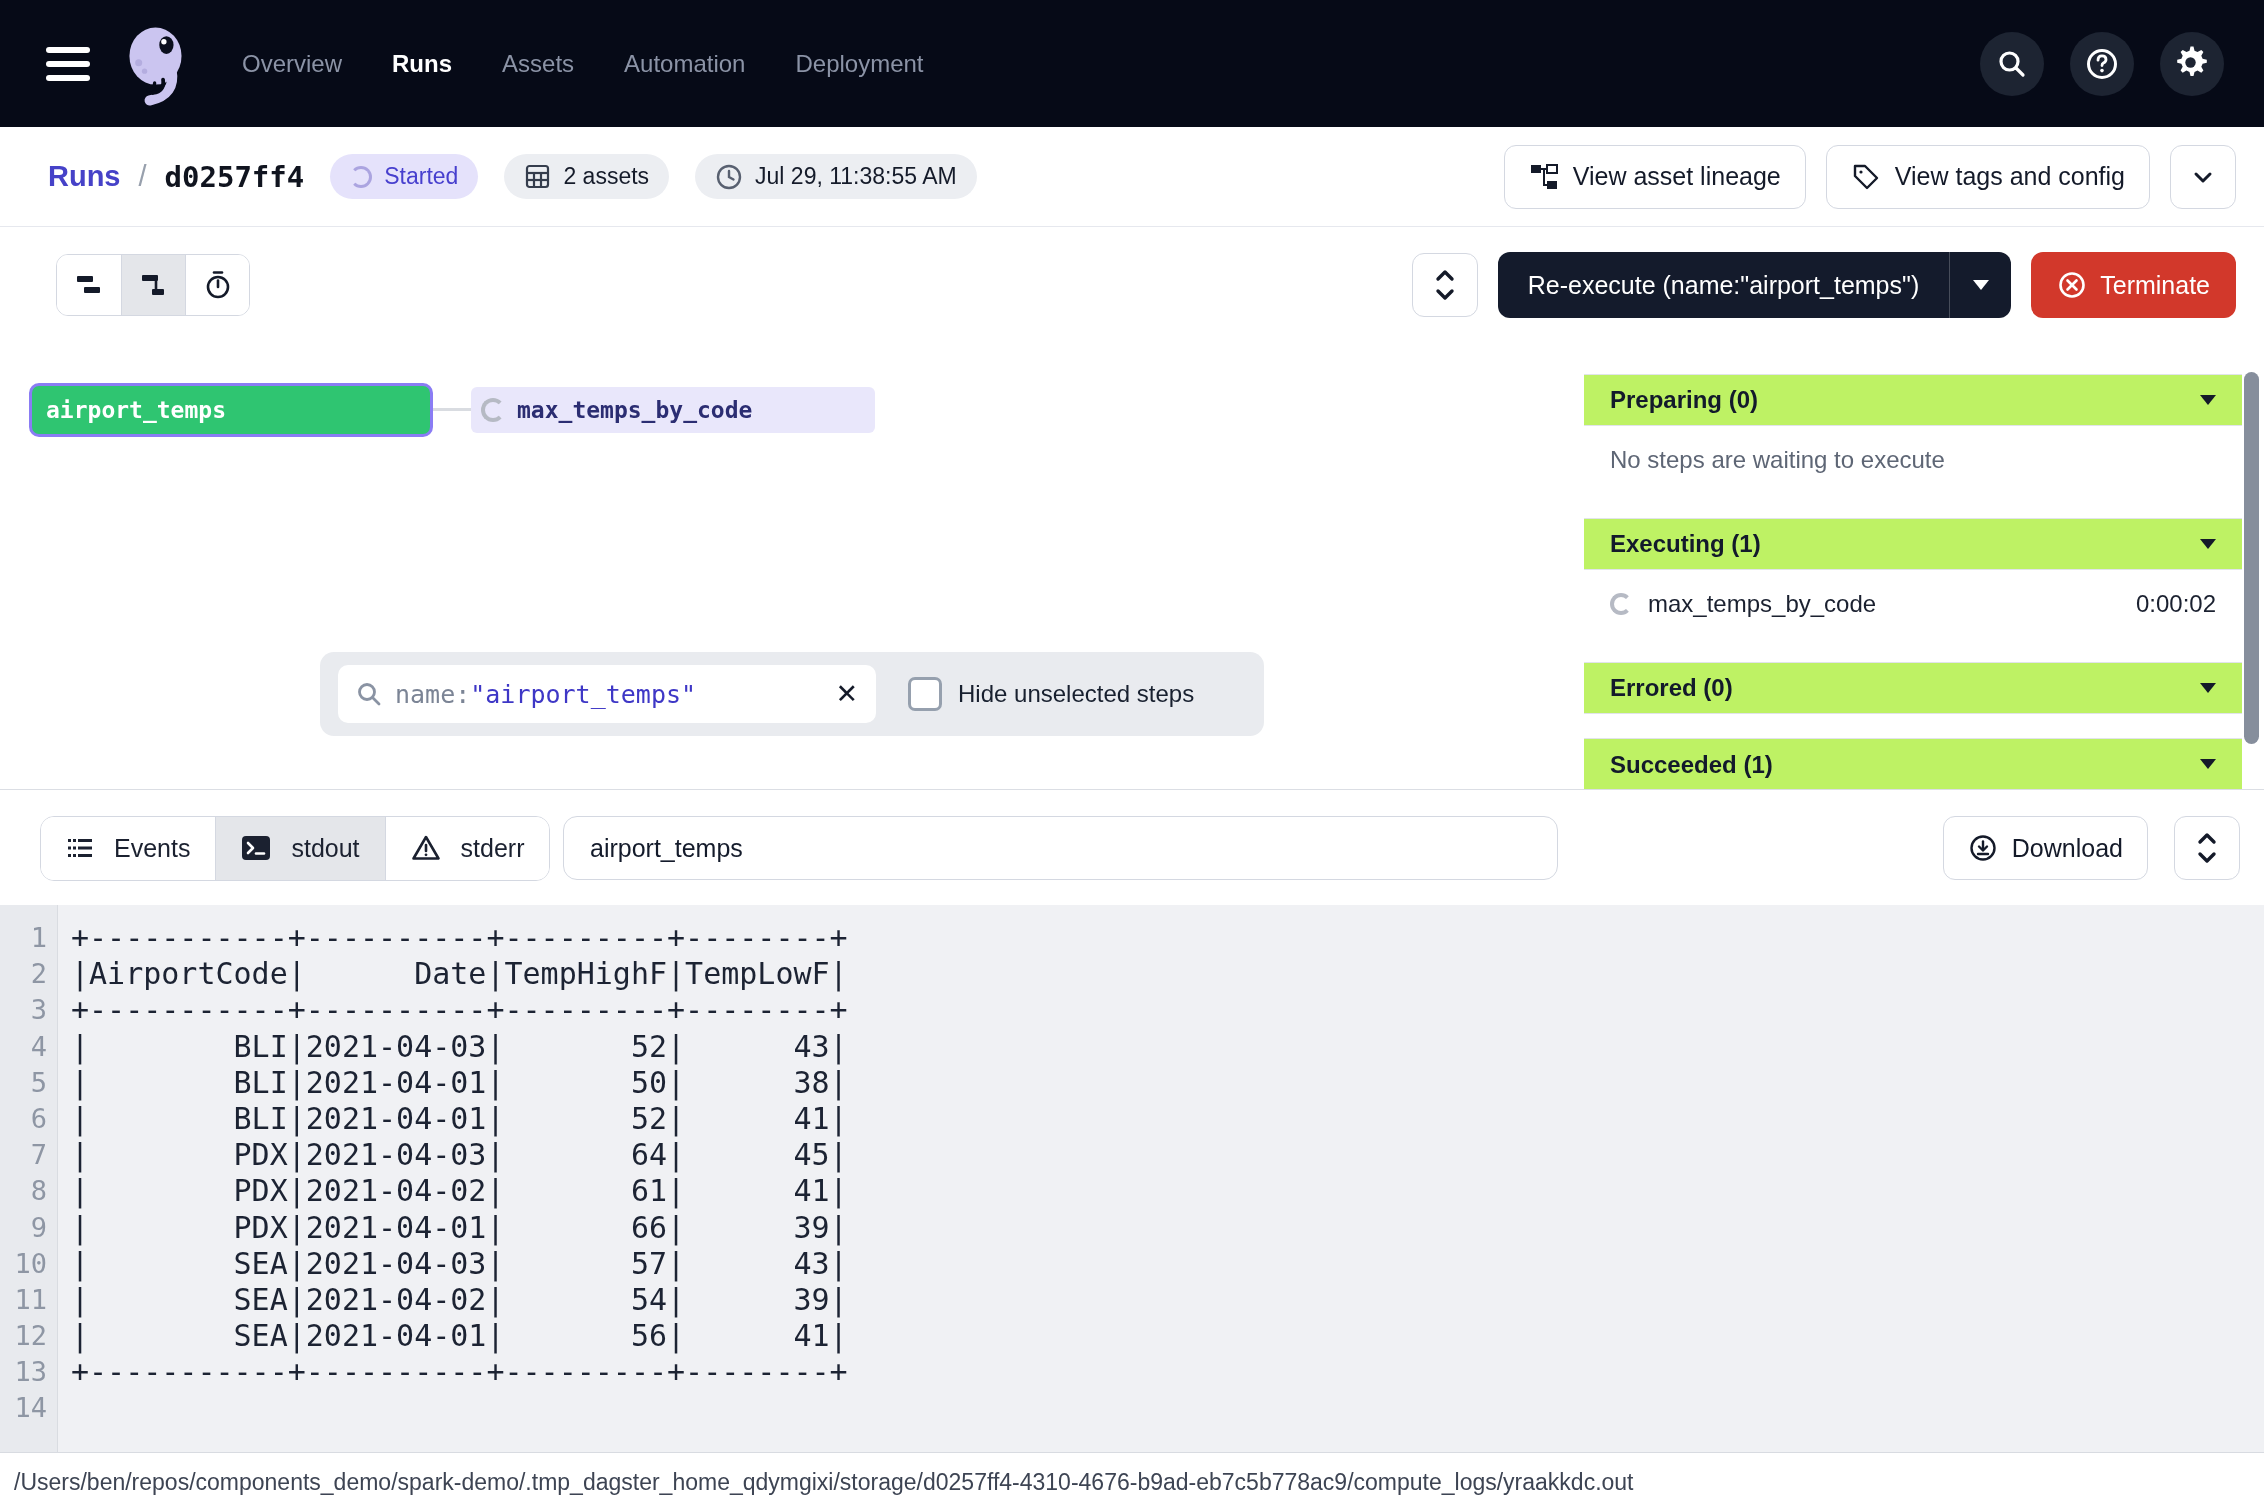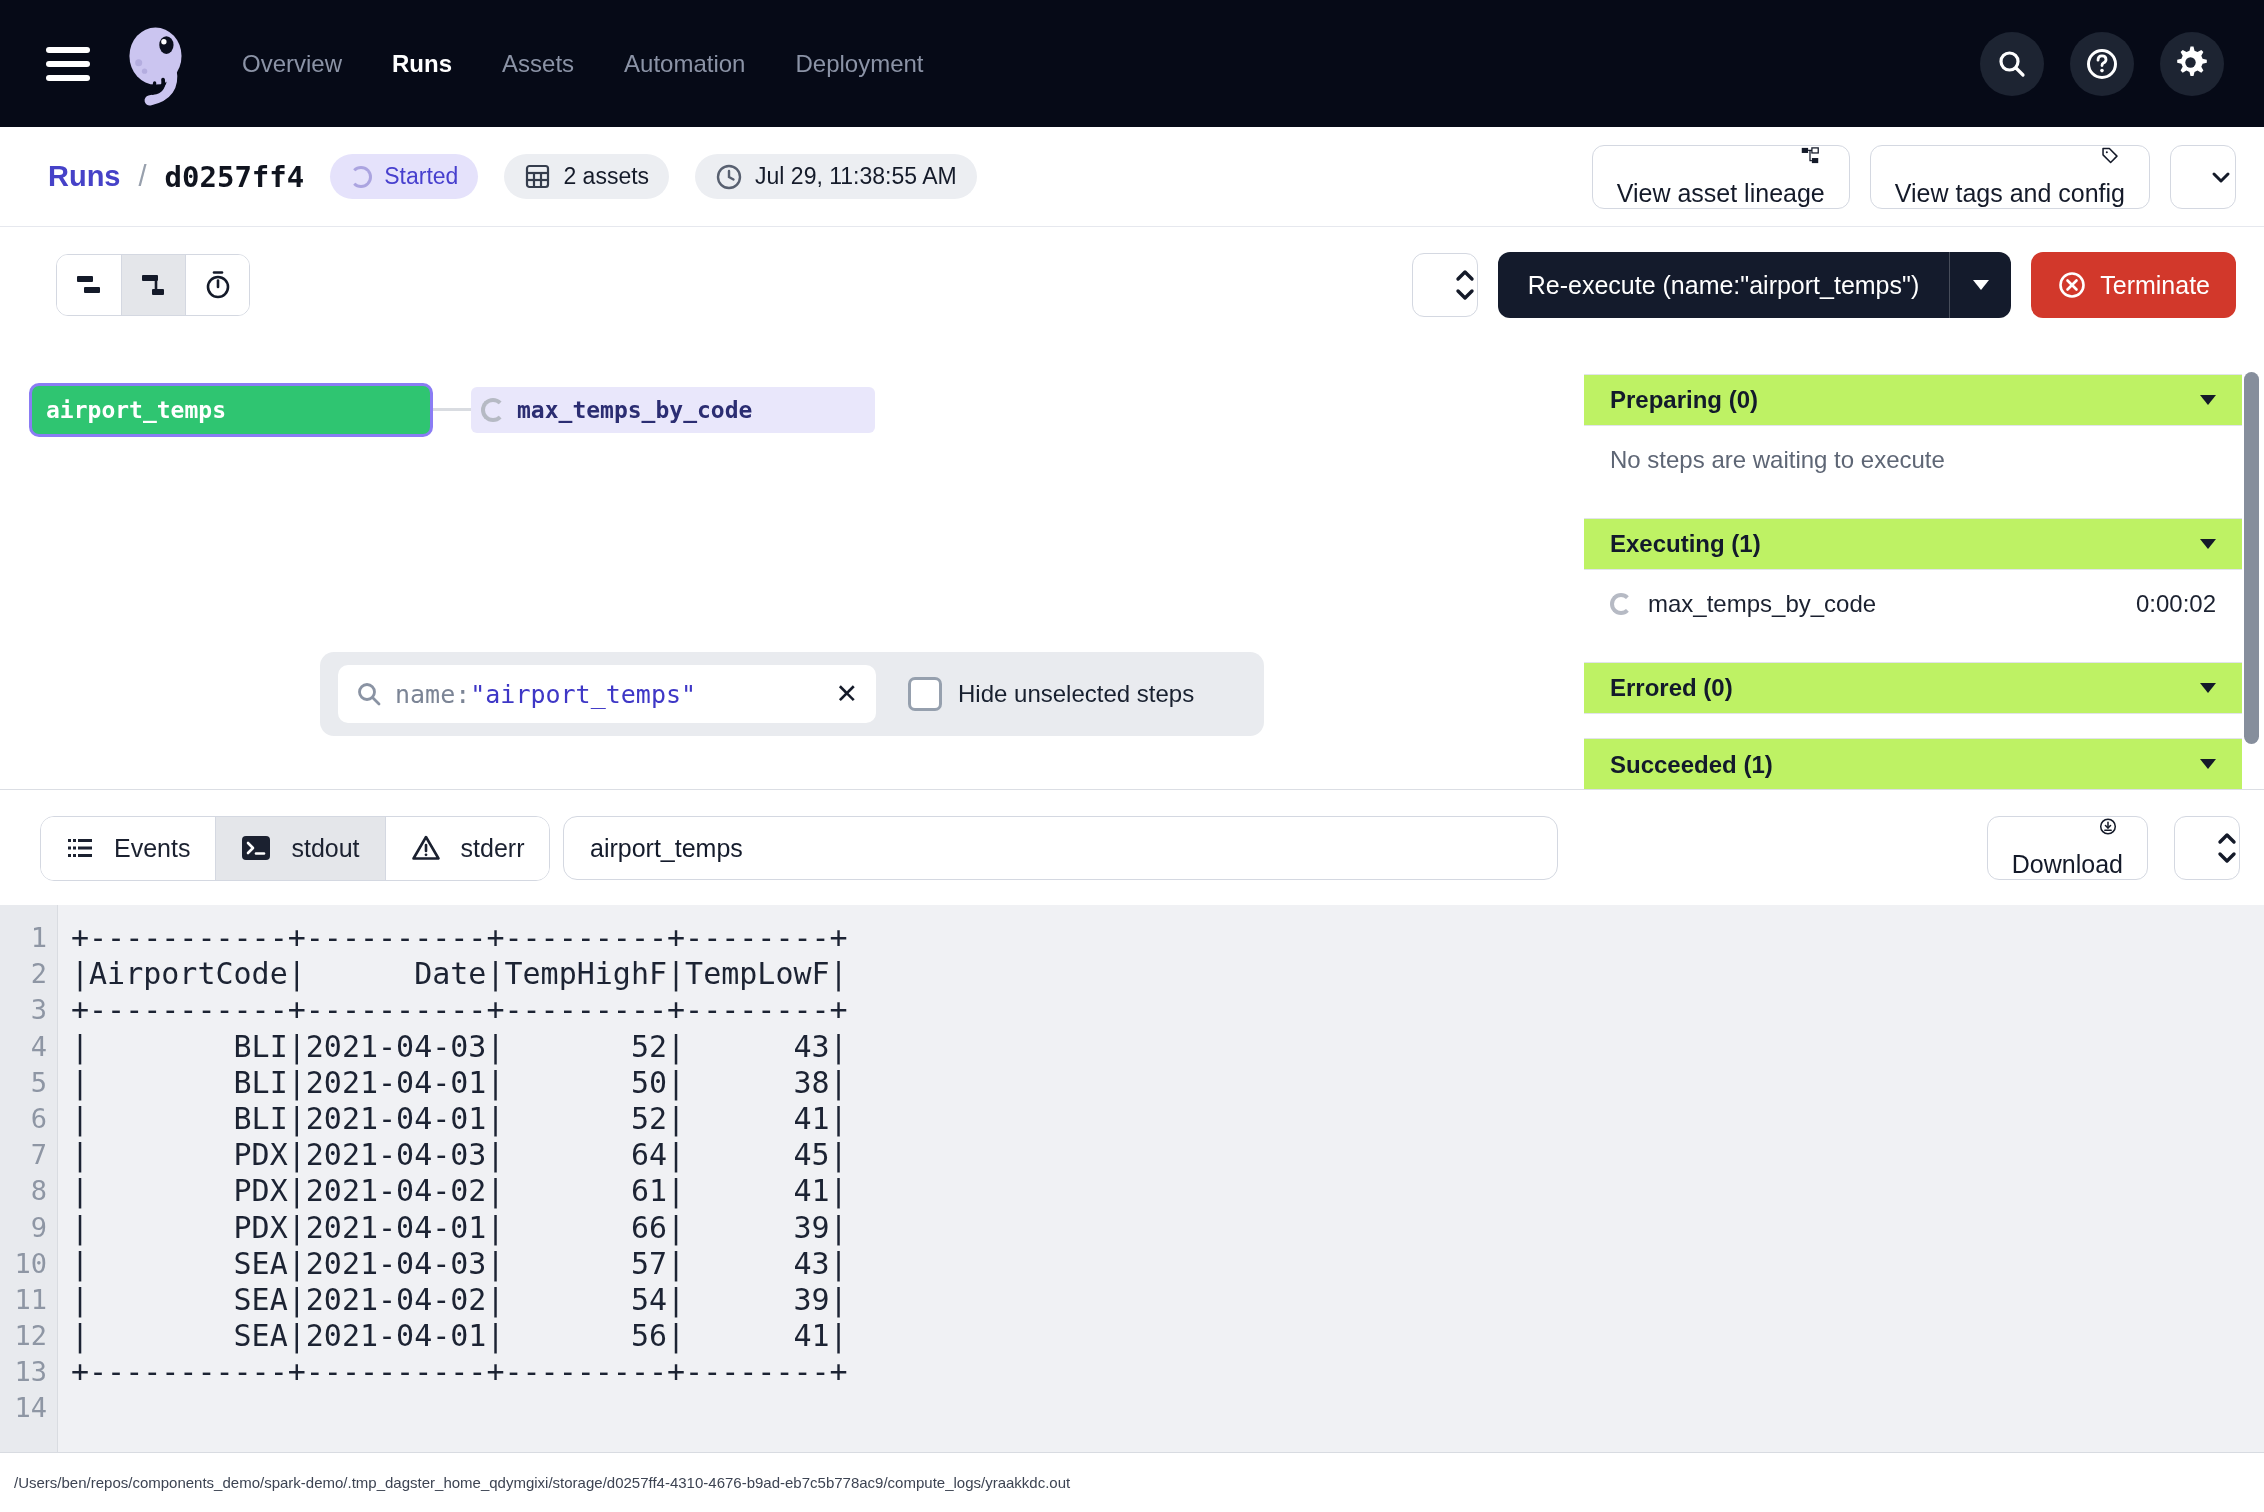--- a/index.html
+++ b/index.html
@@ -30,22 +30,22 @@
   .crumb-sep { color:#98a0ad; font-size:29px; margin:0 18px; font-weight:400; }
   .run-id { font-size:29px; font-weight:700; color:#10141f; }
   .badge { display:inline-flex; align-items:center; gap:12px; height:45px;
     padding:0 20px; border-radius:23px; font-size:23px; margin-left:26px; white-space:nowrap; }
   .badge-lavender { background:#e5e2fb; color:#473fce; }
   .badge-gray { background:#eceef2; color:#151b2a; }
   .ring { width:22px; height:22px; border-radius:50%; border:3px solid #aba4e0;
     border-left-color:transparent; }
   .crumb-actions { margin-left:auto; display:flex; gap:20px; align-items:center; }
   .btn-white { height:64px; background:#fff; border:1px solid #d4d8e1; border-radius:12px;
-    display:inline-flex; align-items:flex-end; gap:14px; padding:0 24px; font-size:25px;
-    color:#141a29; font-weight:500; cursor:pointer; white-space:nowrap;flex-direction:column; }
+    display:inline-flex; align-items:center; gap:14px; padding:0 24px; font-size:25px;
+    color:#141a29; font-weight:500; cursor:pointer; white-space:nowrap; }
   .btn-square { width:66px; padding:0; justify-content:center; }
 
   
   .run-toolbar { position:absolute; top:228px; left:0; right:0; height:114px;
     background:#fff; display:flex; align-items:center; padding:0 28px 0 56px; }
   .seg { display:inline-flex; border:1px solid #d4d8e1; border-radius:12px; overflow:hidden;
     height:62px; background:#fff; }
   .seg-btn { min-width:64px; display:grid; place-items:center; background:#fff;
     border-left:1px solid #d4d8e1; cursor:pointer; }
   .seg-btn:first-child { border-left:none; }
@@ -129,21 +129,21 @@
     border-right:1px solid #d9dce1; padding-top:15px; }
   .log-num { height:36.2px; line-height:36.2px; text-align:right; padding-right:10px;
     font-family:"DejaVu Sans Mono", monospace; font-size:27px; color:#8e96a4; }
   .log-lines { position:absolute; left:71px; top:15px; right:0; }
   .log-code { height:36.2px; line-height:36.2px; white-space:pre;
     font-family:"DejaVu Sans Mono", monospace; font-size:30px; color:#1c2333; }
 
   
   .footer { position:absolute; top:1452px; left:0; right:0; height:60px; background:#fff;
     border-top:1px solid #d8dbe1; display:flex; align-items:center; padding-left:14px;
-    font-size:15px; color:#3d4453; }
+    font-size:23px; color:#3d4453; }
 
   svg { display:block; }
 </style>
 </head>
 <body>
 
 <div class="topnav">
   <div class="hamburger">
     <svg width="44" height="34" viewBox="0 0 44 34" fill="#ffffff">
       <rect x="0" y="0" width="44" height="6" rx="3"></rect>

